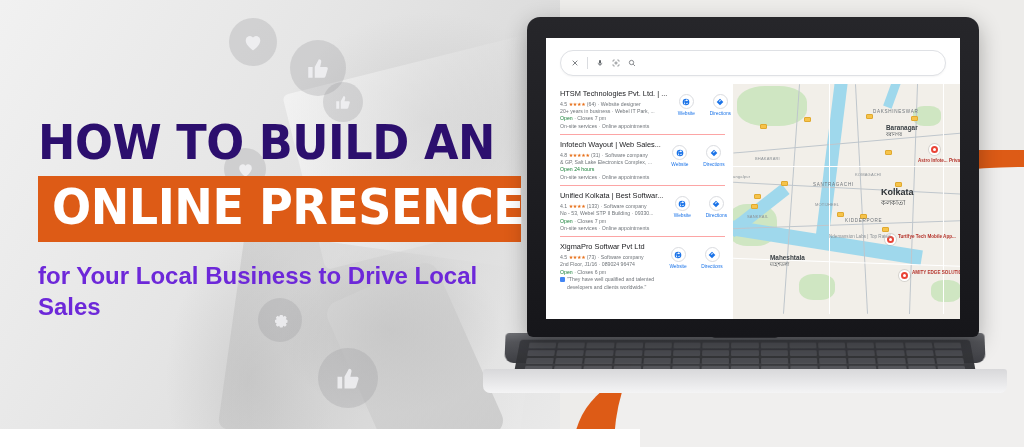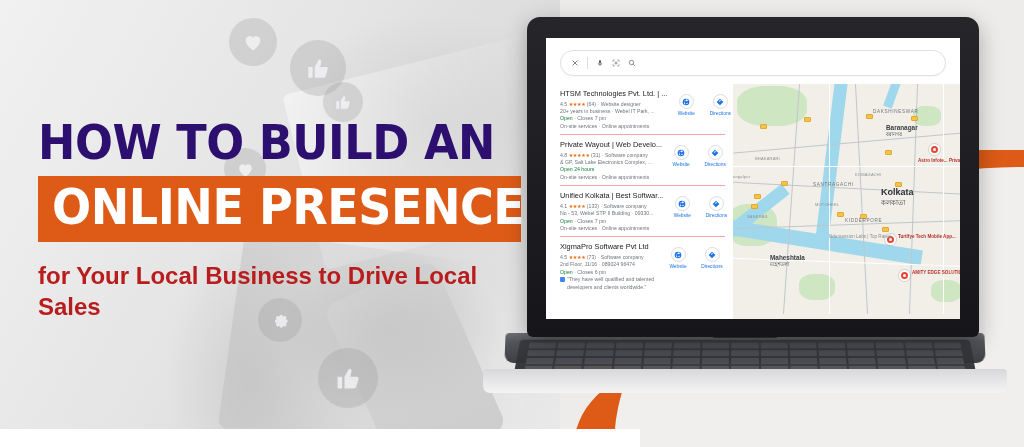--- a/index.html
+++ b/index.html
@@ -74,21 +74,21 @@
     font-size:49px; line-height:50px;
     letter-spacing:-0.5px;
     color:#ffffff;
     transform:scaleX(.94); transform-origin:left center;
     white-space:nowrap;
   }
   .h-sub {
     margin-top:18px;
     font-size:24px; line-height:31px;
     font-weight:bold;
-    color:#b91c1c;
+    color:#6d28d9;
     width:450px;
   }
 
   
   #orange-right {
     position:absolute; right:0; top:150px;
     width:95px; height:175px;
     background:#dd5b16;
     border-top-left-radius:0; border-bottom-left-radius:0;
     clip-path:path("M0,0 L95,0 L95,175 L40,175 C5,150 0,90 0,0 Z");
@@ -442,21 +442,21 @@
                         <path d="M12 2l10 10-10 10L2 12 12 2zm0 4.2l-1 2.3H9.2l-.7 2.1h2.3L12 12l1.2-3.4h2.3l-.7-2.1H13L12 6.2z"></path>
                       </svg>
                   </div>
                   <div class="lbl">Directions</div>
                 </div>
               </div>
             </div>
 
             <div class="result">
               <div class="r-info">
-                <div class="r-title">Private Wayout | Web Develo...</div>
+                <div class="r-title">Infotech Wayout | Web Sales...</div>
                 <div class="r-meta">
                   <span>4.8</span>
                   <span class="stars">★★★★★</span>
                   <span>(31)</span>
                   · <span>Software company</span>
                 </div>
                 <div class="r-meta">&amp; GP, Salt Lake Electronics Complex, ...</div>
                 <div class="r-open">
                   <span>Open 24 hours</span>
                 </div>
@@ -514,21 +514,21 @@
                         <path d="M12 2l10 10-10 10L2 12 12 2zm0 4.2l-1 2.3H9.2l-.7 2.1h2.3L12 12l1.2-3.4h2.3l-.7-2.1H13L12 6.2z"></path>
                       </svg>
                   </div>
                   <div class="lbl">Directions</div>
                 </div>
               </div>
             </div>
 
             <div class="result">
               <div class="r-info">
-                <div class="r-title">XigmaPro Software Pvt Ltd</div>
+                <div class="r-title">XigmaPro Softwar Pvt Ltd</div>
                 <div class="r-meta">
                   <span>4.5</span>
                   <span class="stars">★★★★</span>
                   <span>(73)</span>
                   · <span>Software company</span>
                 </div>
                 <div class="r-meta">2nd Floor, J1/16 · 089024 96474</div>
                 <div class="r-open">
                   <span>Open</span>
                   <span class="sep">·</span>

